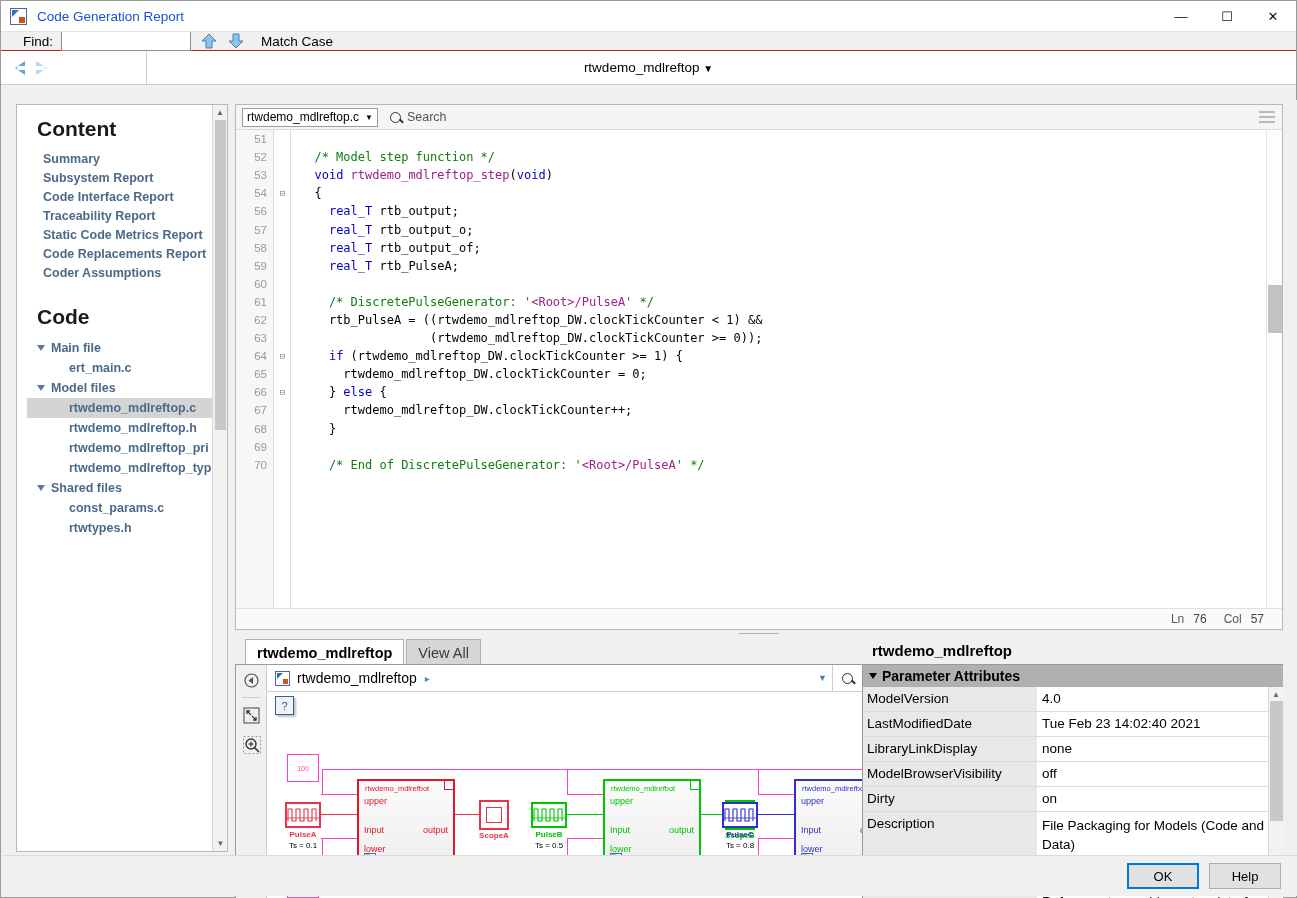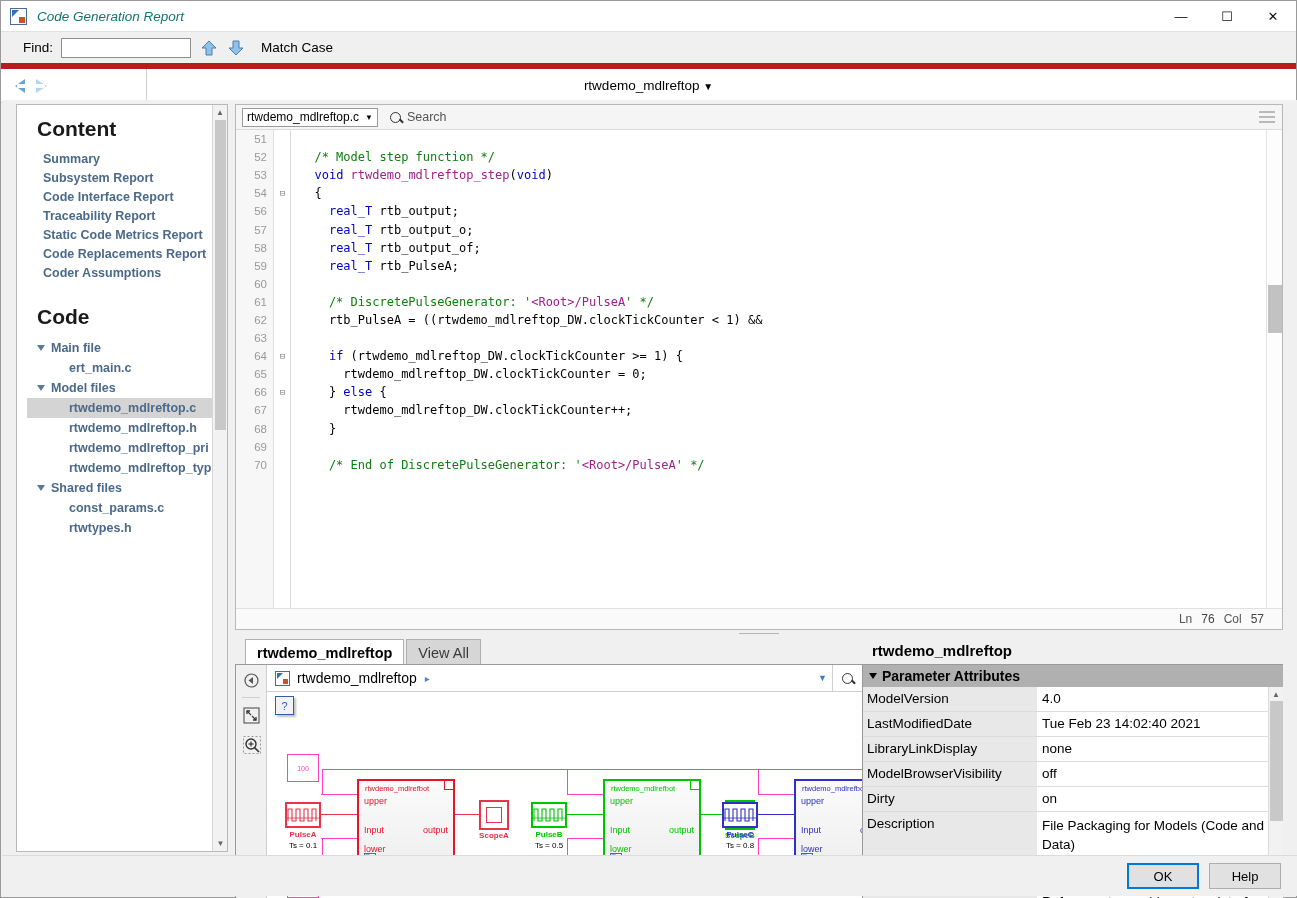--- a/index.html
+++ b/index.html
@@ -12,26 +12,26 @@
     overflow:hidden;
     color:#000;
   }
   #app { position:relative; width:1297px; height:898px; border:1px solid #9a9a9a; background:#f0f0f0; }
 
   
   .titlebar { height:31px; background:#ffffff; display:flex; align-items:center; border-bottom:1px solid #e2e2e2; position:relative; }
   .app-icon { width:17px; height:17px; margin-left:9px; position:relative; background:#ffffff; border:1px solid #4a6a9a; }
   .app-icon .tri { position:absolute; left:1px; top:1px; width:0; height:0; border-left:7px solid #2f6fb5; border-bottom:7px solid transparent; }
   .app-icon .sq { position:absolute; right:1px; bottom:1px; width:6px; height:6px; background:#c8551e; }
-  .title-text { margin-left:10px; font-size:13.5px; color:#0f766e;font-style:italic; }
+  .title-text { margin-left:10px; font-size:13.5px; color:#1d4ed8; }
   .win-btns { position:absolute; right:0; top:0; height:31px; display:flex; }
   .win-btn { width:46px; height:31px; display:flex; align-items:center; justify-content:center; font-size:13px; color:#111; }
 
   
-  .findbar { height:37px; background:#f0f0f0; display:flex; align-items:center; border-bottom:6px solid #b91c1c; }
+  .findbar { height:19px; background:#f0f0f0; display:flex; align-items:center; border-bottom:1px solid #b91c1c; }
   .find-label { margin-left:22px; font-size:13.5px; }
   .find-input { margin-left:8px; width:130px; height:20px; border:1px solid #8f8f8f; background:#fff; font-size:12px; padding:0 3px; font-family:"Liberation Sans", sans-serif; }
   .arrow-btn { margin-left:9px; width:18px; height:20px; position:relative; }
   .match-case { margin-left:16px; font-size:13.5px; }
 
   
   .navbar { height:34px; background:#ffffff; border-bottom:1px solid #cfcfcf; display:flex; align-items:center; position:relative; }
   .nav-arrows { width:146px; height:34px; display:flex; align-items:center; padding-left:13px; border-right:1px solid #cfcfcf; }
   .nav-title { position:absolute; left:0; right:0; text-align:center; font-size:13.5px; color:#000; }
   .nav-title .caret { font-size:10px; }
@@ -71,21 +71,21 @@
   .ln { width:38px; text-align:right; padding-right:7px; color:#999; font-size:11.5px; font-family:"Liberation Sans", sans-serif; }
   .fold { width:17px; text-align:center; font-size:9px; color:#777; }
   .ctext { padding-left:9px; color:#000; }
   .cmt { color:#0f7d0f; }
   .kw { color:#0000c8; }
   .typ { color:#0000c8; }
   .fn { color:#a0208a; }
   .str { color:#a0208a; }
   .code-vscroll { position:absolute; right:0; top:0; width:16px; height:100%; background:#fdfdfd; border-left:1px solid #e4e4e4; }
   .code-vscroll .thumb { position:absolute; left:1px; top:155px; width:14px; height:48px; background:#c2c2c2; }
-  .code-status { height:21px; background:#fafafa; border-top:1px solid #e0e0e0; display:flex; align-items:center; justify-content:flex-end; padding-right:18px; font-size:12px; color:#444; gap:9px; }
+  .code-status { height:21px; background:#fafafa; border-top:1px solid #e0e0e0; display:flex; align-items:center; justify-content:flex-end; padding-right:18px; font-size:12px; color:#444; gap:17px; }
   .code-status span.lbl { color:#555; }
   .code-status .grp { display:flex; gap:9px; }
 
   
   .splitter { position:absolute; left:233px; top:531px; width:1048px; height:5px; background:#f0f0f0; }
   .splitter .grip { position:absolute; left:50%; top:2px; width:40px; height:1px; margin-left:-20px; background:#b6b6b6; }
 
   
   .diagpanel { position:absolute; left:233px; top:537px; width:628px; height:315px; background:#f0f0f0; }
   .tabstrip { height:28px; display:flex; align-items:flex-end; padding-left:10px; }
@@ -259,21 +259,21 @@
             <div class="crow"><span class="ln">52</span><span class="fold"></span><span class="ctext"><span class="cmt">  /* Model step function */</span></span></div>
             <div class="crow"><span class="ln">53</span><span class="fold"></span><span class="ctext">  <span class="kw">void</span> <span class="fn">rtwdemo_mdlreftop_step</span>(<span class="kw">void</span>)</span></div>
             <div class="crow"><span class="ln">54</span><span class="fold">⊟</span><span class="ctext">  {</span></div>
             <div class="crow"><span class="ln">56</span><span class="fold"></span><span class="ctext">    <span class="typ">real_T</span> rtb_output;</span></div>
             <div class="crow"><span class="ln">57</span><span class="fold"></span><span class="ctext">    <span class="typ">real_T</span> rtb_output_o;</span></div>
             <div class="crow"><span class="ln">58</span><span class="fold"></span><span class="ctext">    <span class="typ">real_T</span> rtb_output_of;</span></div>
             <div class="crow"><span class="ln">59</span><span class="fold"></span><span class="ctext">    <span class="typ">real_T</span> rtb_PulseA;</span></div>
             <div class="crow"><span class="ln">60</span><span class="fold"></span><span class="ctext"></span></div>
             <div class="crow"><span class="ln">61</span><span class="fold"></span><span class="ctext"><span class="cmt">    /* DiscretePulseGenerator: '</span><span class="str">&lt;Root&gt;/PulseA</span><span class="cmt">' */</span></span></div>
             <div class="crow"><span class="ln">62</span><span class="fold"></span><span class="ctext">    rtb_PulseA = ((rtwdemo_mdlreftop_DW.clockTickCounter &lt; 1) &amp;&amp;</span></div>
-            <div class="crow"><span class="ln">63</span><span class="fold"></span></div>
+            <div class="crow"><span class="ln">63</span><span class="fold"></span><span class="ctext">                  (rtwdemo_mdlreftop_DW.clockTickCounter &gt;= 0));</span></div>
             <div class="crow"><span class="ln">64</span><span class="fold">⊟</span><span class="ctext">    <span class="kw">if</span> (rtwdemo_mdlreftop_DW.clockTickCounter &gt;= 1) {</span></div>
             <div class="crow"><span class="ln">65</span><span class="fold"></span><span class="ctext">      rtwdemo_mdlreftop_DW.clockTickCounter = 0;</span></div>
             <div class="crow"><span class="ln">66</span><span class="fold">⊟</span><span class="ctext">    } <span class="kw">else</span> {</span></div>
             <div class="crow"><span class="ln">67</span><span class="fold"></span><span class="ctext">      rtwdemo_mdlreftop_DW.clockTickCounter++;</span></div>
             <div class="crow"><span class="ln">68</span><span class="fold"></span><span class="ctext">    }</span></div>
             <div class="crow"><span class="ln">69</span><span class="fold"></span><span class="ctext"></span></div>
             <div class="crow"><span class="ln">70</span><span class="fold"></span><span class="ctext"><span class="cmt">    /* End of DiscretePulseGenerator: '</span><span class="str">&lt;Root&gt;/PulseA</span><span class="cmt">' */</span></span></div>
           </div>
         <div class="code-vscroll">
           <div class="thumb"></div>

